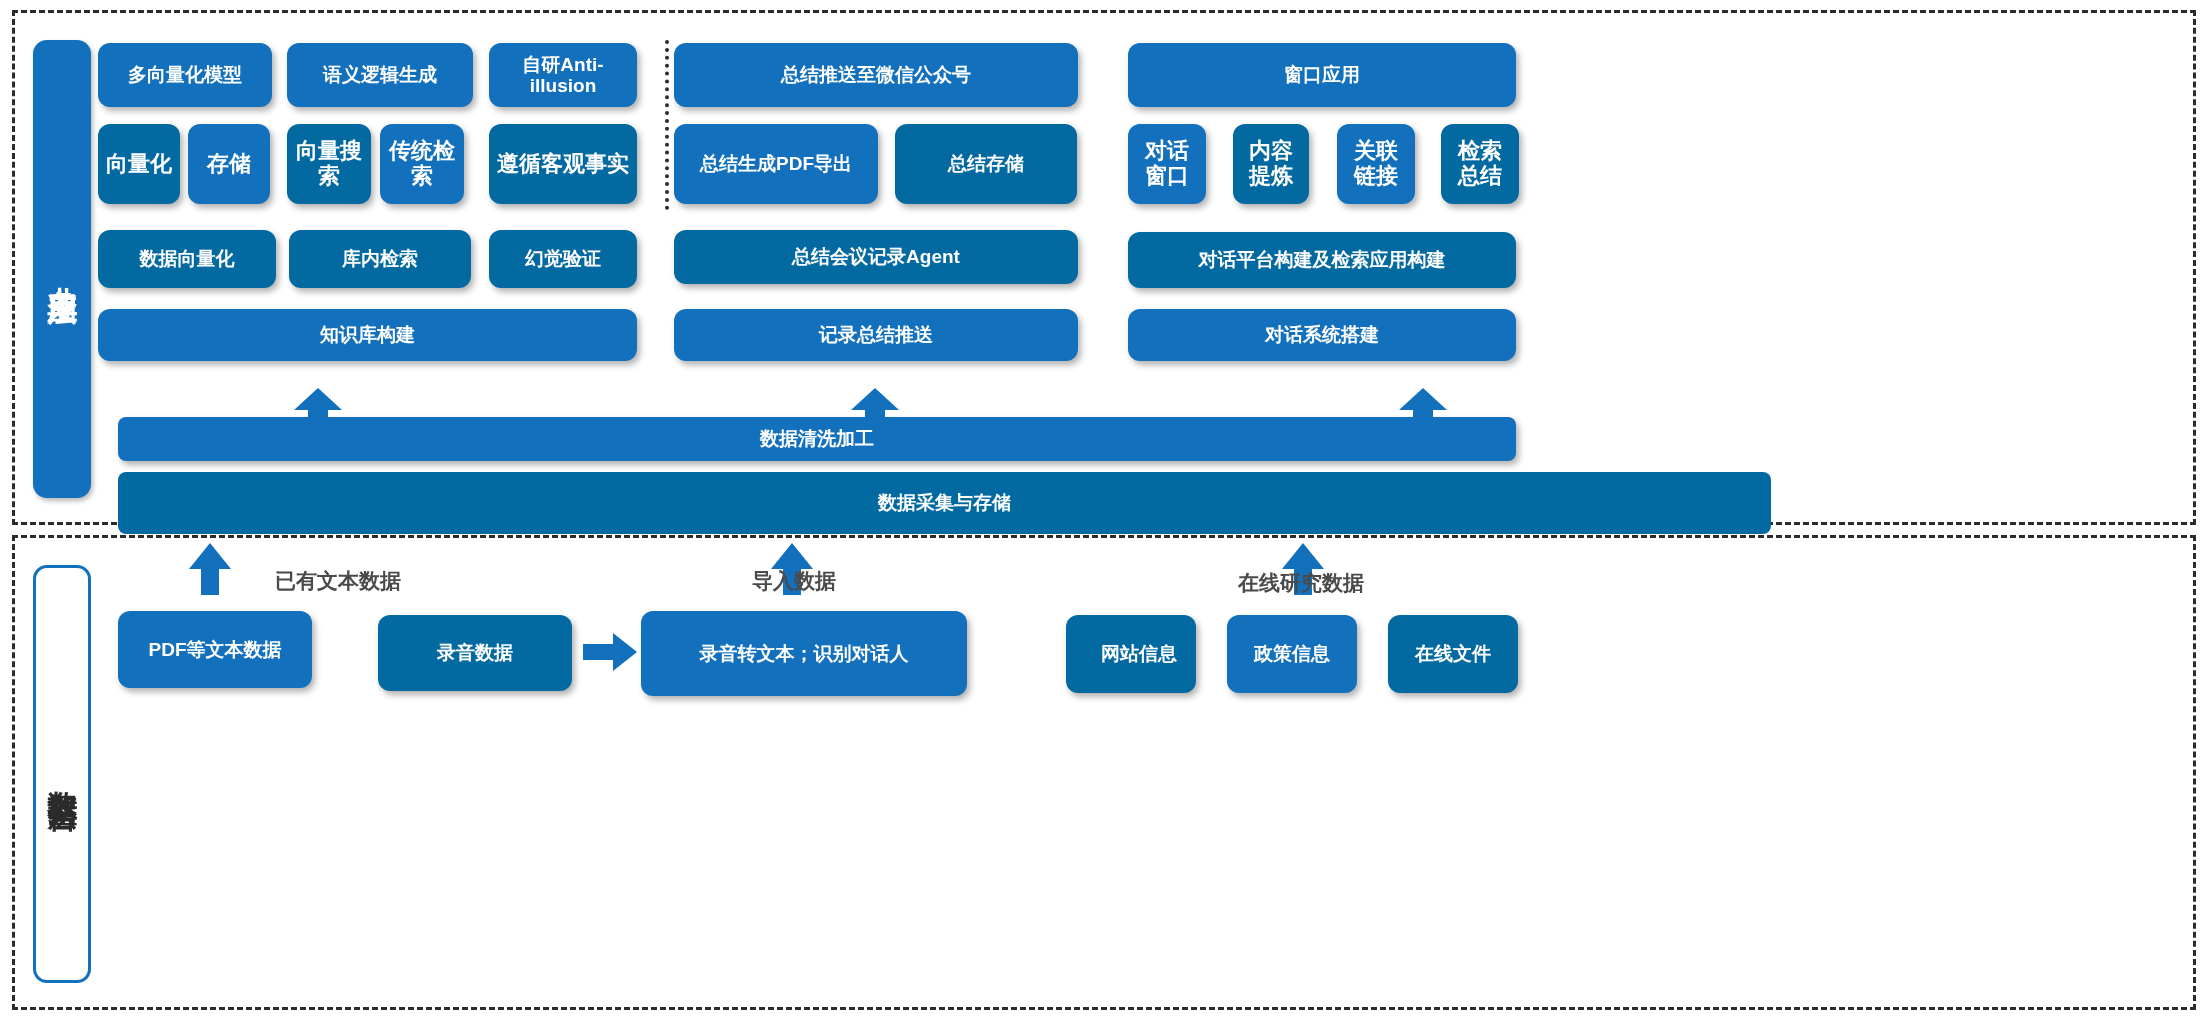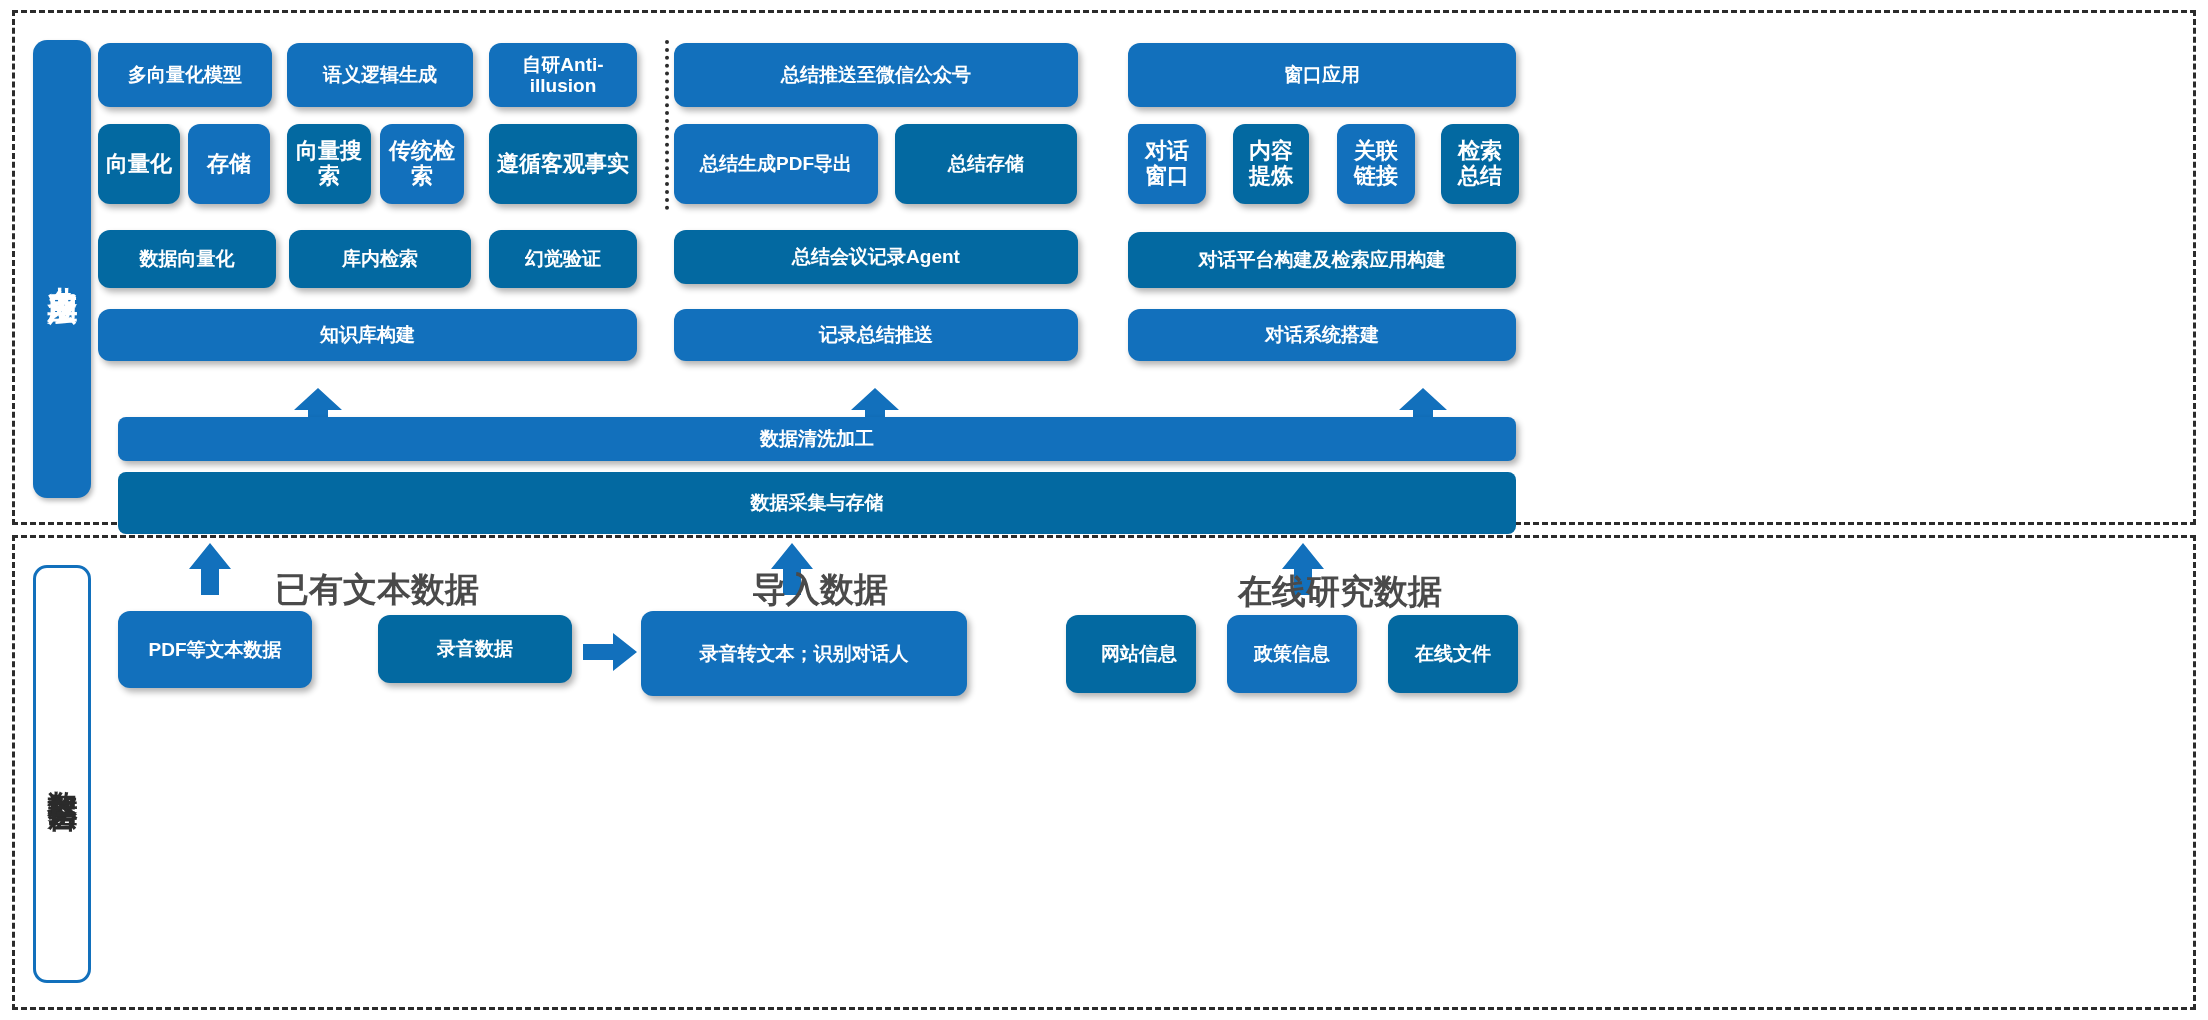--- a/index.html
+++ b/index.html
@@ -72,21 +72,21 @@
 
   
   .arrow-up{position:absolute;}
   .arrow-right{position:absolute;}
 
   
   .caption{
     position:absolute;
     color:#4a4a4a;
     font-weight:bold;
-    font-size:34px;
+    font-size:21px;
     white-space:nowrap;
   }
 </style>
 </head>
 <body>
 
 <div class="canvas">
 
   <div class="layer-frame" id="frame-business"></div>
 
@@ -151,41 +151,41 @@
   </svg>
   <svg class="arrow-up" style="left:851px;top:388px;" width="48" height="42">
     <polygon points="24,0 48,22 34,22 34,42 14,42 14,22 0,22" fill="#1270bc"></polygon>
   </svg>
   <svg class="arrow-up" style="left:1399px;top:388px;" width="48" height="42">
     <polygon points="24,0 48,22 34,22 34,42 14,42 14,22 0,22" fill="#1270bc"></polygon>
   </svg>
 
   <div class="node dark fs-title" style="left:118px;top:417px;width:1398px;height:44px;border-radius:8px;">数据清洗加工</div>
 
-  <div class="node light fs-title" style="left:118px;top:472px;width:1398px;height:62px;border-radius:8px;box-shadow:none;">数据采集与存储</div>
+  <div class="node light fs-title" style="left:118px;top:472px;width:1653px;height:62px;border-radius:8px;box-shadow:none;">数据采集与存储</div>
 
   <svg class="arrow-up" style="left:189px;top:543px;" width="42" height="52">
     <polygon points="21,0 42,26 30,26 30,52 12,52 12,26 0,26" fill="#1270bc"></polygon>
   </svg>
   <svg class="arrow-up" style="left:771px;top:543px;" width="42" height="52">
     <polygon points="21,0 42,26 30,26 30,52 12,52 12,26 0,26" fill="#1270bc"></polygon>
   </svg>
   <svg class="arrow-up" style="left:1282px;top:543px;" width="42" height="52">
     <polygon points="21,0 42,26 30,26 30,52 12,52 12,26 0,26" fill="#1270bc"></polygon>
   </svg>
 
   <div class="caption" style="left:275px;top:567px;">已有文本数据</div>
 
   <div class="caption" style="left:752px;top:567px;">导入数据</div>
 
   <div class="caption" style="left:1238px;top:569px;">在线研究数据</div>
 
   <div class="node dark fs-title" style="left:118px;top:611px;width:194px;height:77px;">PDF等文本数据</div>
 
-  <div class="node light fs-title" style="left:378px;top:615px;width:194px;height:68px;">录音数据</div>
+  <div class="node light fs-title" style="left:378px;top:615px;width:194px;height:76px;">录音数据</div>
 
   <svg class="arrow-right" style="left:583px;top:633px;" width="54" height="38">
     <polygon points="0,11 30,11 30,0 54,19 30,38 30,27 0,27" fill="#1270bc"></polygon>
   </svg>
 
   <div class="node dark fs-title" style="left:641px;top:611px;width:326px;height:85px;">录音转文本；识别对话人</div>
 
   <div class="node light fs-title" style="left:1066px;top:615px;width:130px;height:78px;padding-left:24px;">网站信息</div>
 
   <div class="node dark fs-title" style="left:1227px;top:615px;width:130px;height:78px;">政策信息</div>

